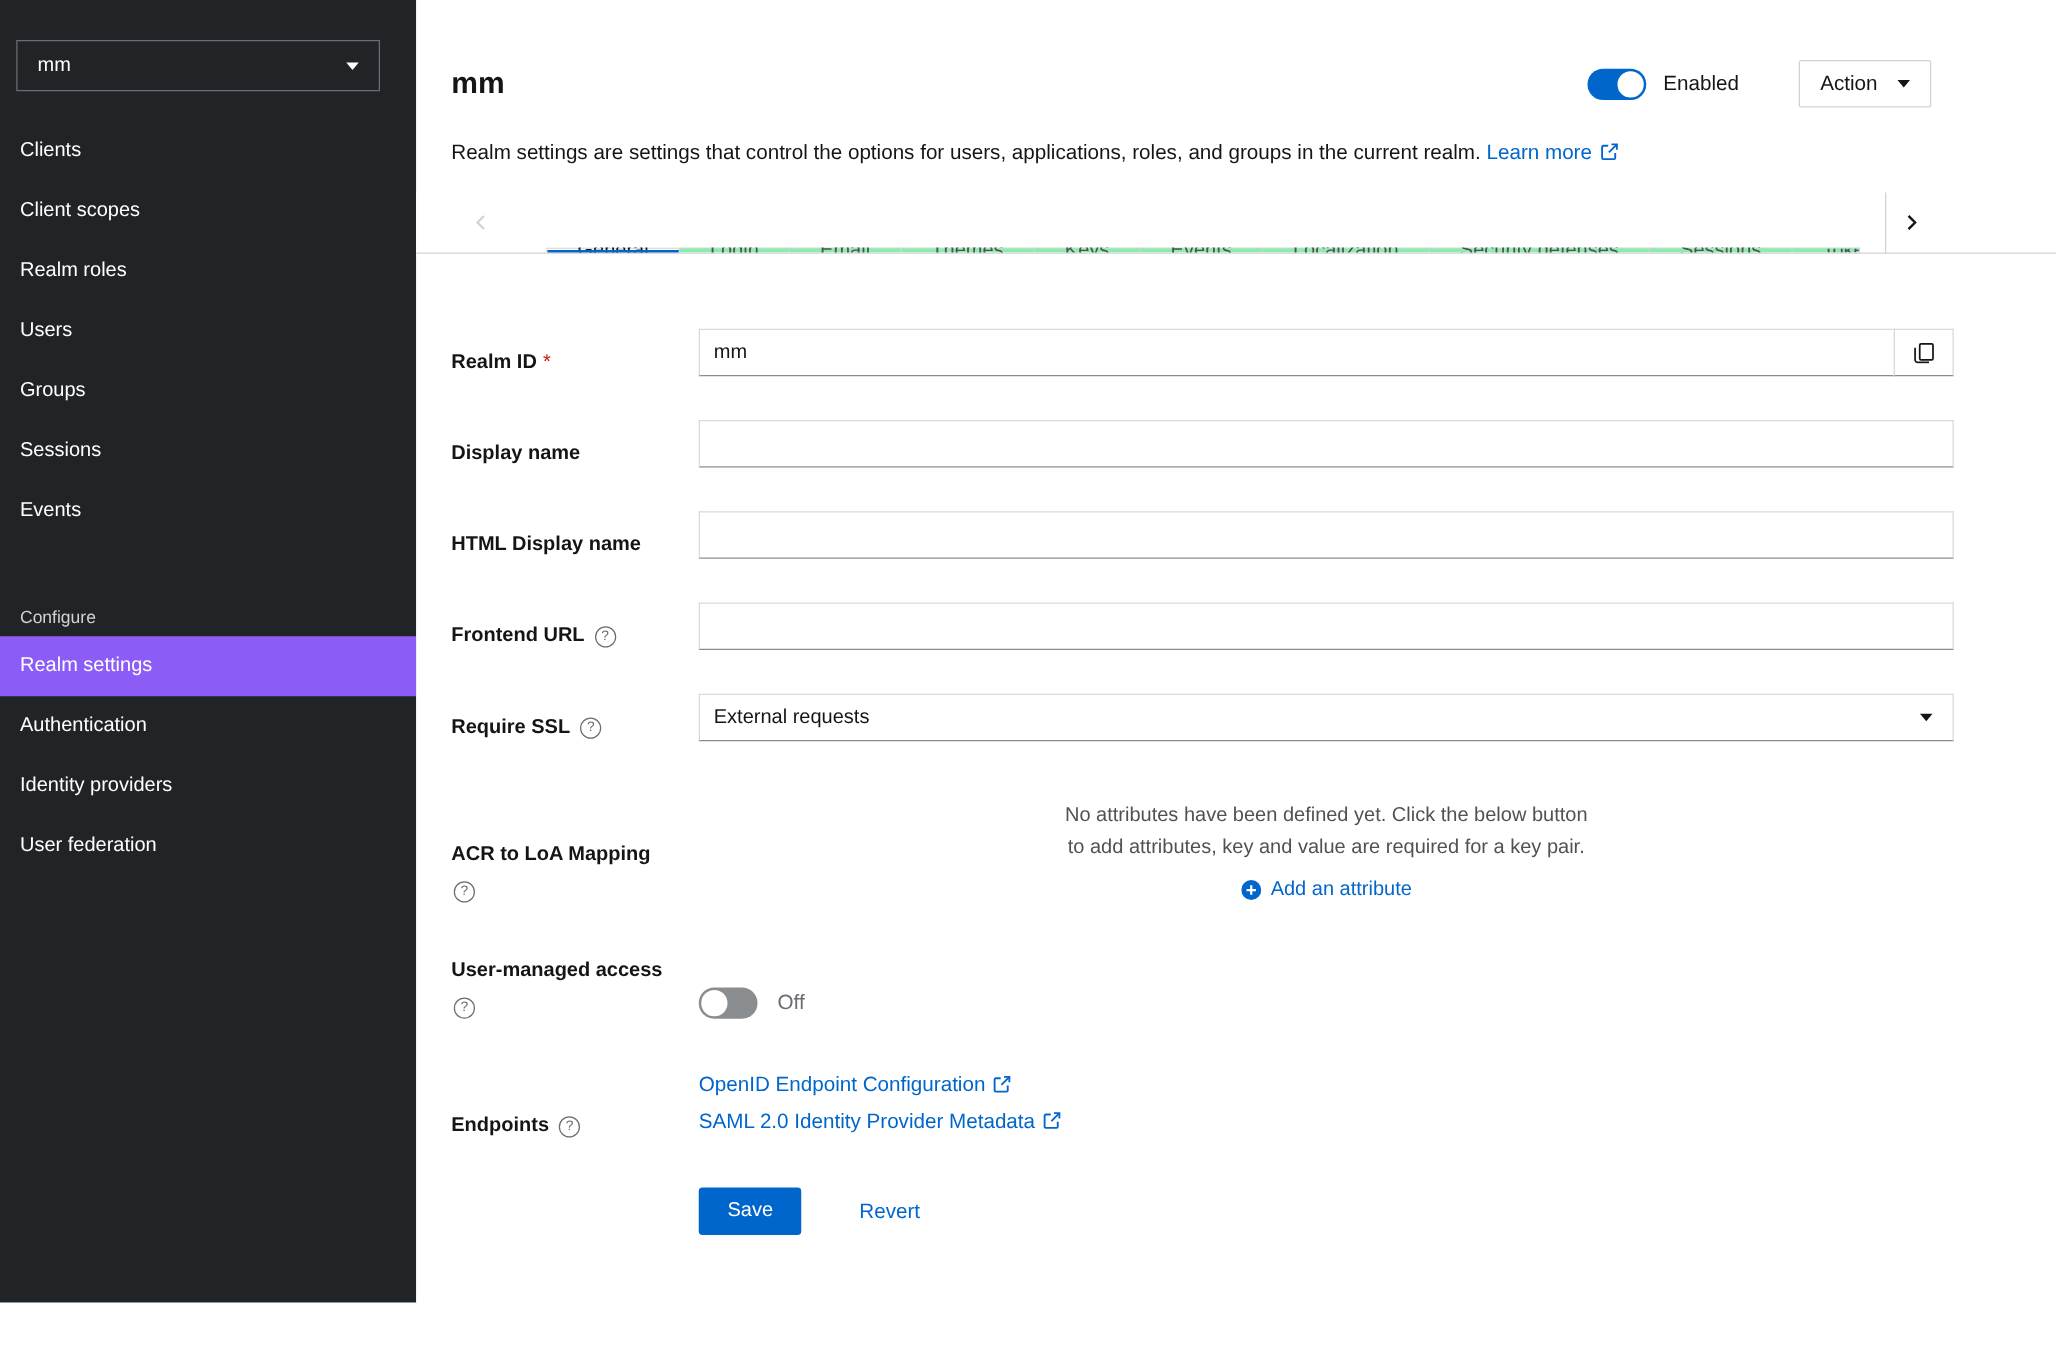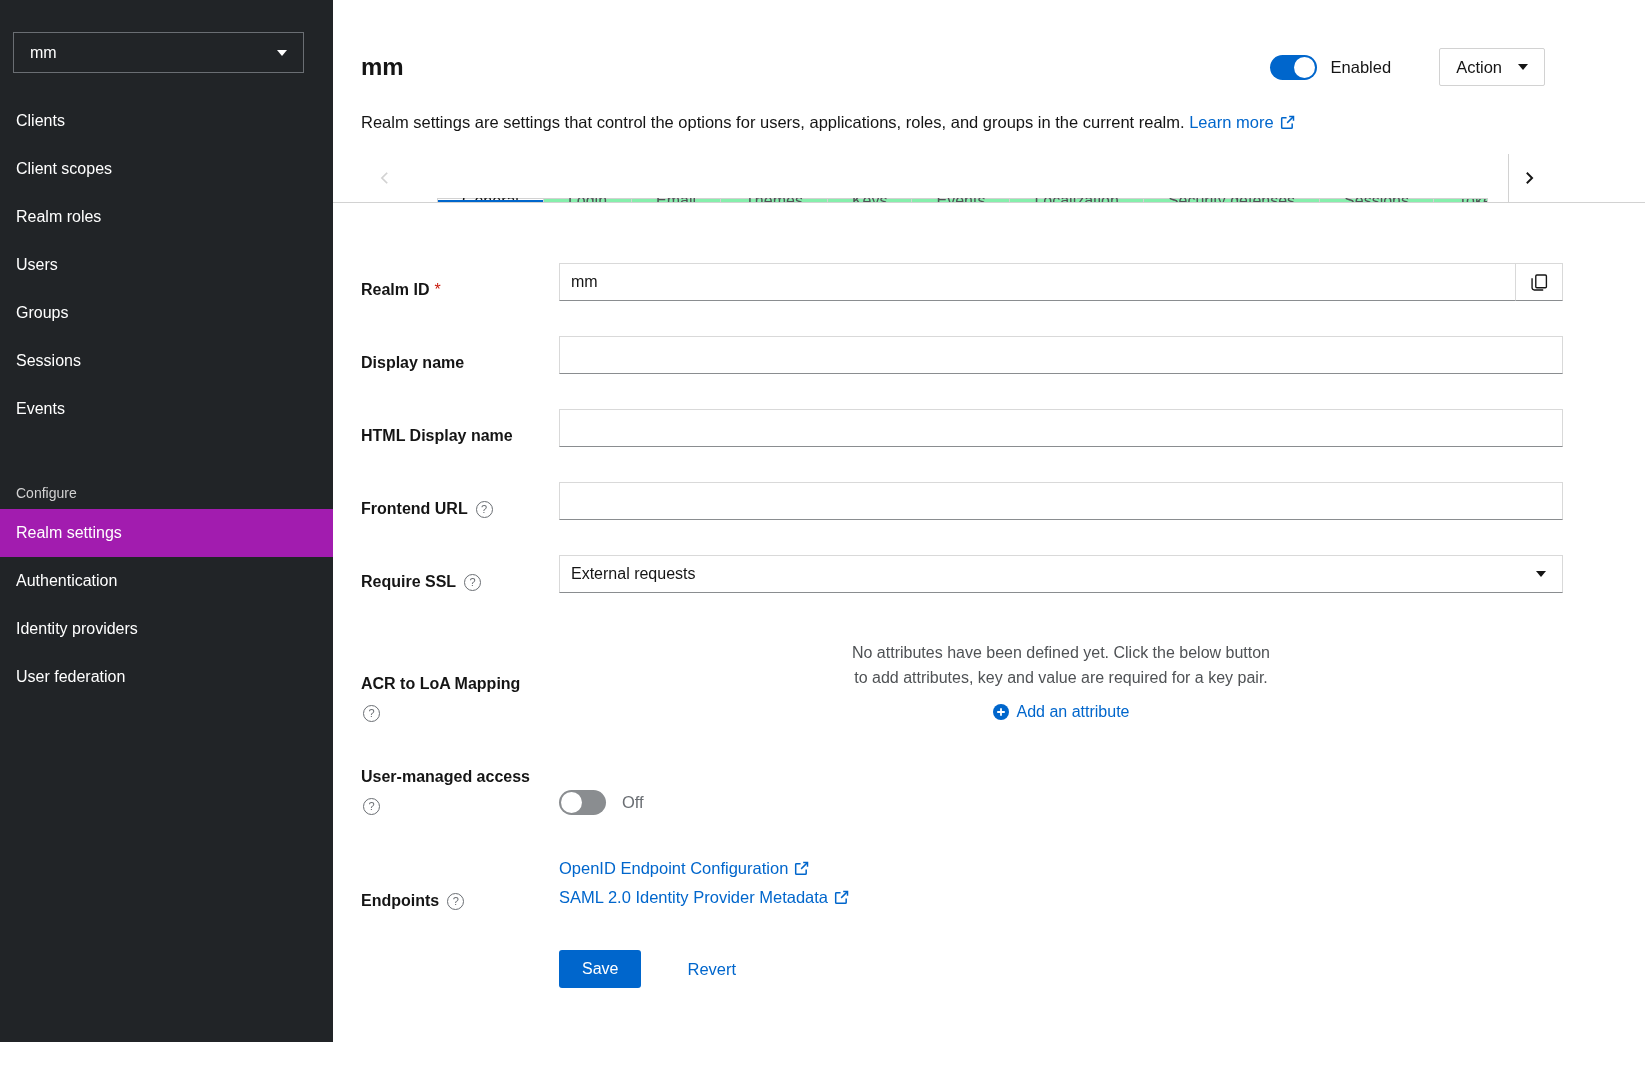--- a/index.html
+++ b/index.html
@@ -36,21 +36,21 @@
   .nav-section-title {
     padding: 14px 16px 8px 16px;
     font-size: 14px; color: #d2d2d2;
   }
   .nav-section-title.configure { margin-top: 38px; }
   .nav-item {
     padding: 13px 16px;
     font-size: 16px; color: #fff;
     cursor: pointer; line-height: 22px;
   }
-  .nav-item.active { background: #a21caf; }
+  .nav-item.active { background: #8b5cf6; }
 
   
   .main { flex: 1; min-width: 0; display: flex; flex-direction: column; background: #fff; }
 
   .header {
     padding: 36px 100px 0 28px;
     display: flex; align-items: center; justify-content: space-between;
   }
   .page-title { font-size: 24px; font-weight: 700; line-height: 30px; }
   .header-controls { display: flex; align-items: center; justify-content: flex-end; }

